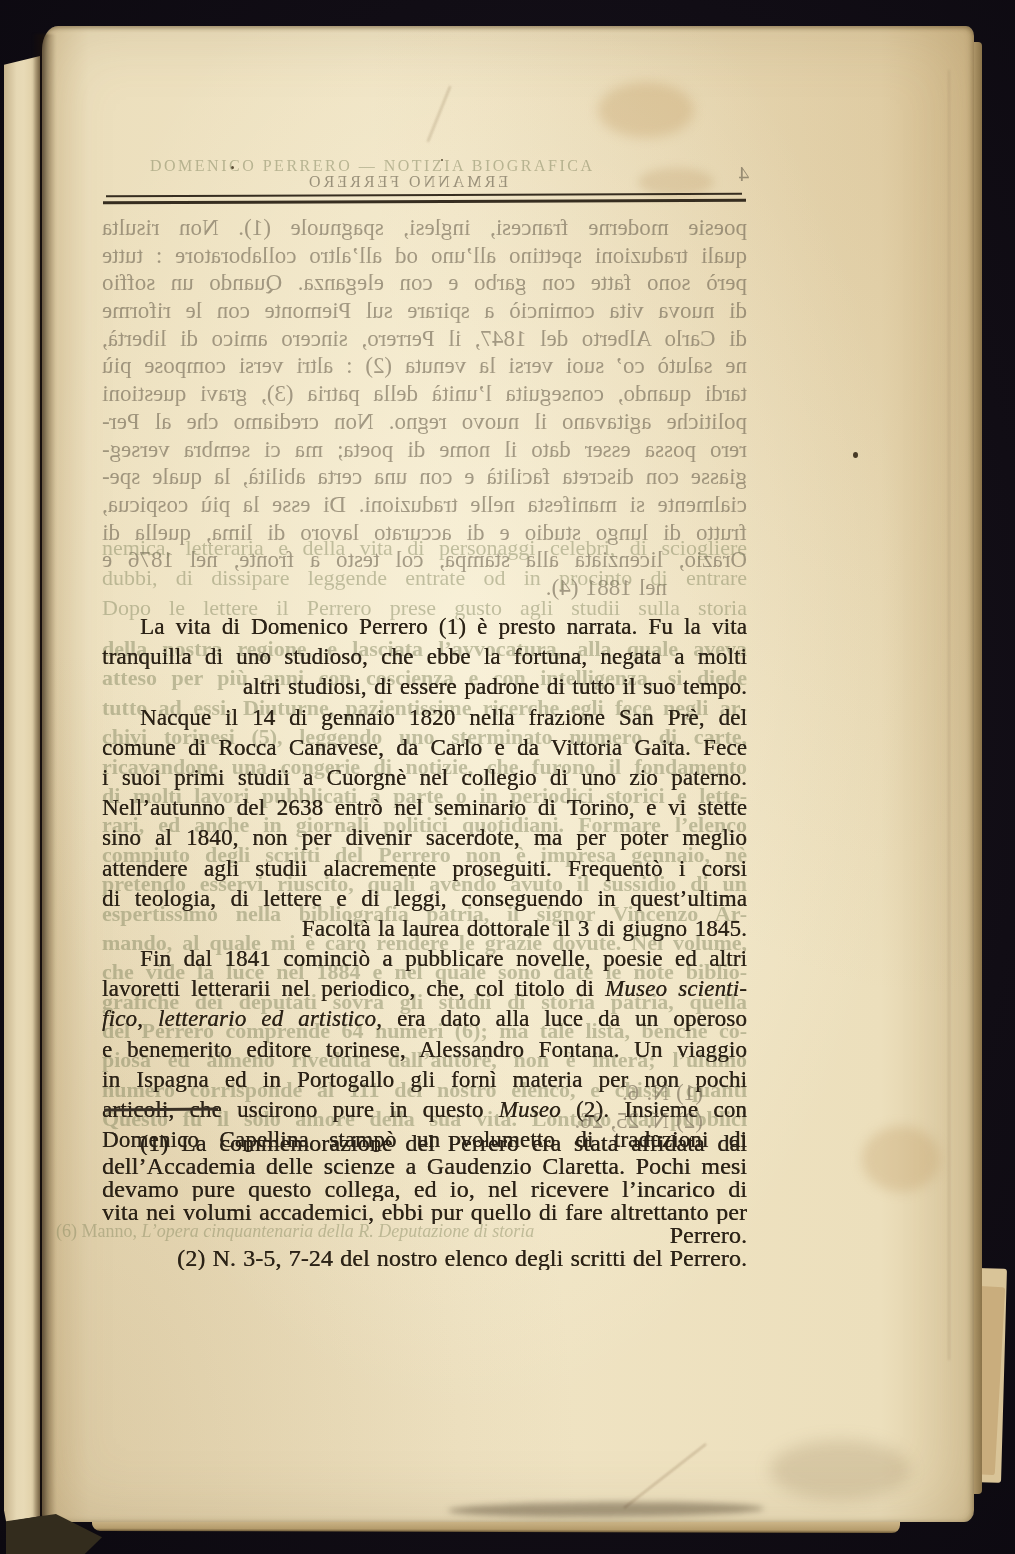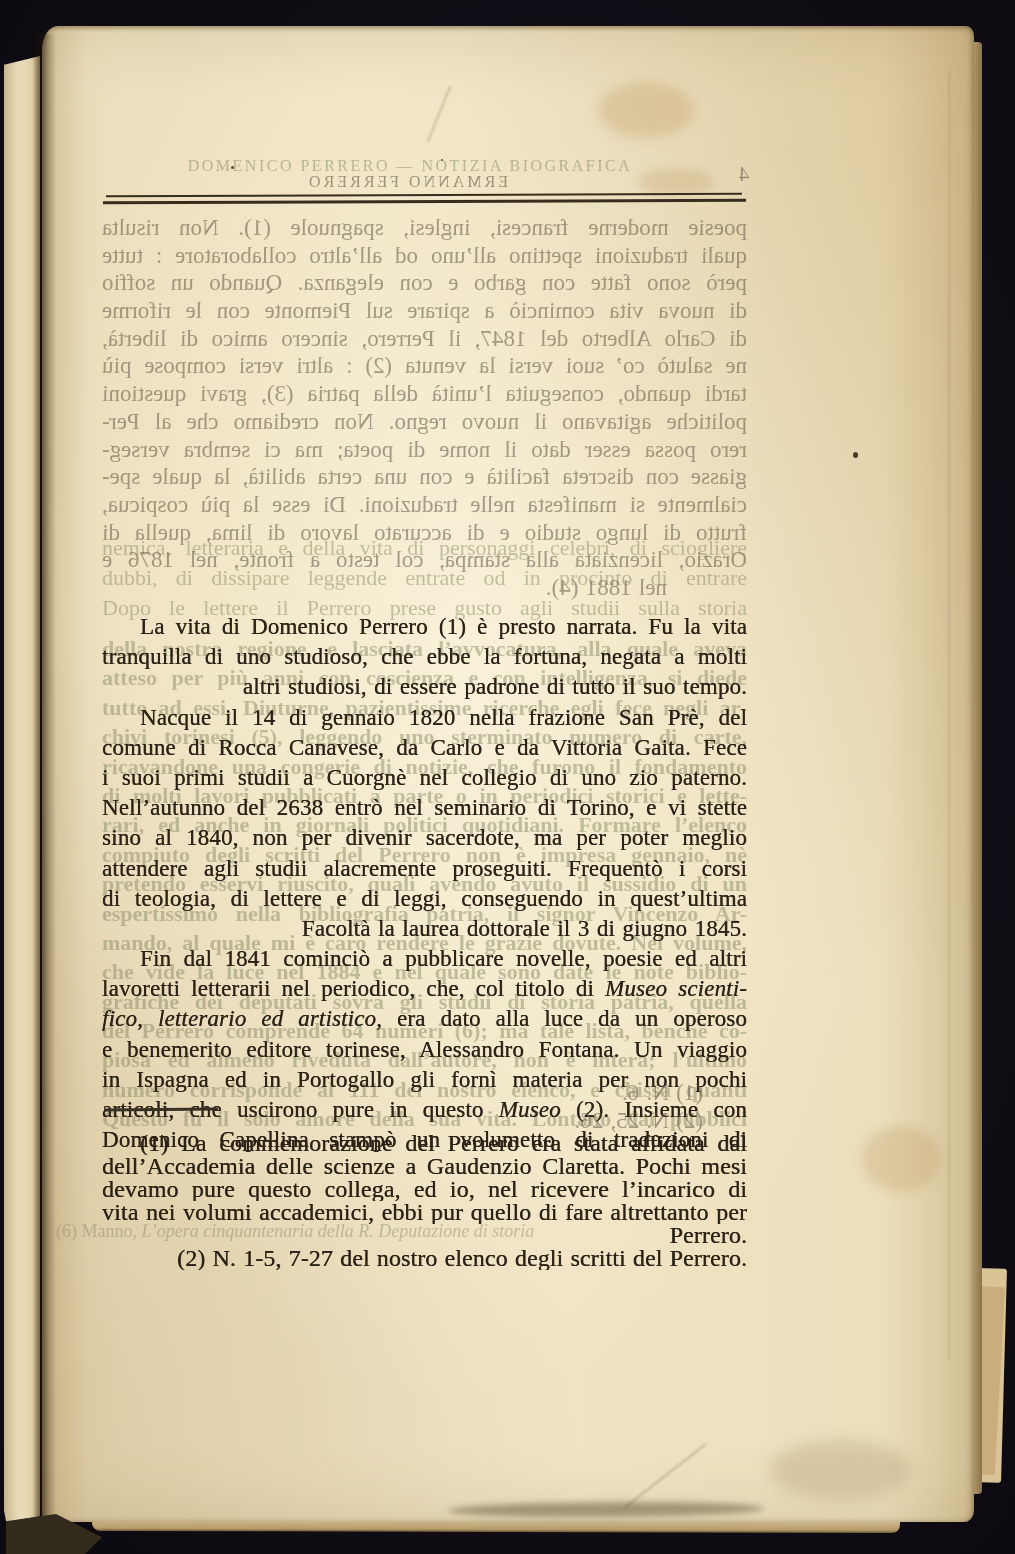--- a/index.html
+++ b/index.html
@@ -63,21 +63,21 @@
   .tb .ln.plain{text-align:right;text-align-last:auto;}
   .tb .ln.ind{text-indent:38px;}
   .tb .ln.off{padding-left:80px;text-align:left;text-align-last:auto;}
   .tb .ln.fnoff{padding-left:44px;text-align:left;text-align-last:auto;}
   .ink{color:#2b2216;font-size:23px;letter-spacing:0.15px;word-spacing:1.5px;
     text-shadow:0.35px 0 0 rgba(43,34,22,0.85);}
   .bleed{color:rgba(108,98,80,0.60);transform:scaleX(-1);filter:blur(0.55px);
     font-size:23px;word-spacing:1.5px;}
   .green{color:rgba(124,128,88,0.44);filter:blur(0.6px);font-size:22px;word-spacing:1.5px;}
   .fnote{font-size:24px;letter-spacing:0.1px;word-spacing:1px;}
-  .runhead-green{position:absolute;left:150px;top:157px;width:520px;text-align:center;
+  .runhead-green{position:absolute;left:150px;top:157px;width:520px;
     color:rgba(128,131,94,0.50);font-size:16px;letter-spacing:2.5px;filter:blur(0.7px);}
   .runhead-bleed{position:absolute;left:274px;top:173px;width:266px;text-align:center;
     color:rgba(100,92,74,0.62);font-size:16px;letter-spacing:3px;transform:scaleX(-1);filter:blur(0.5px);}
   .pagenum-bleed{position:absolute;left:732px;top:162px;width:24px;text-align:center;
     color:rgba(100,92,74,0.60);font-size:21px;transform:scaleX(-1);filter:blur(0.5px);}
   .green-fnote{position:absolute;left:56px;top:1221px;width:660px;
     color:rgba(124,128,88,0.42);filter:blur(0.7px);font-size:18px;}
 </style>
 </head>
 <body>
@@ -183,20 +183,20 @@
     </div>
 
   <div class="rule rule-footnote"></div>
 
   <div id="footnotes" class="tb ink fnote" style="left:102px;top:1132px;width:645px;--lh:23px;">
       <div class="ln ind">(1) La commemorazione del Perrero era stata affidata dal Presidente</div>
       <div class="ln">dell’Accademia delle scienze a Gaudenzio Claretta. Pochi mesi dopo per-</div>
       <div class="ln">devamo pure questo collega, ed io, nel ricevere l’incarico di ricordarne la</div>
       <div class="ln">vita nei volumi accademici, ebbi pur quello di fare altrettanto per il</div>
       <div class="ln plain">Perrero.</div>
-      <div class="ln plain ind">(2) N. 1-5, 7-27 del nostro elenco degli scritti del Perrero.</div>
+      <div class="ln plain ind">(2) N. 3-5, 7-24 del nostro elenco degli scritti del Perrero.</div>
     </div>
 
   <div id="green-footnote" class="green-fnote">
       <div class="ln plain">(6) Manno, <i>L’opera cinquantenaria della R. Deputazione di storia</i></div>
     </div>
 
 </div>
 
 </body></html>

